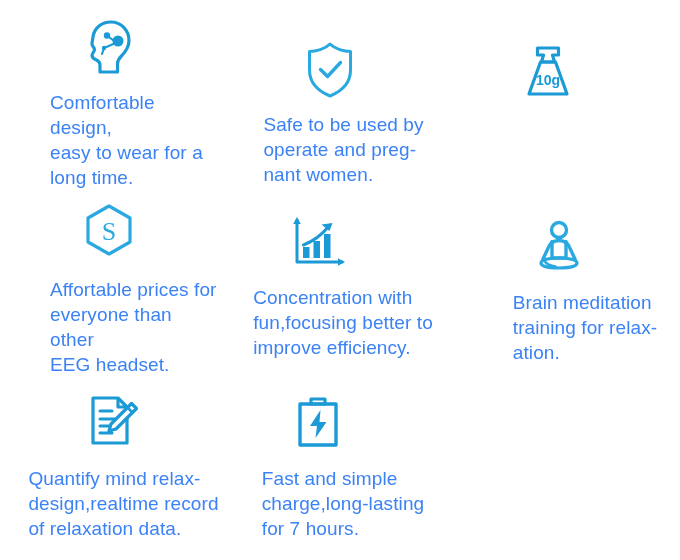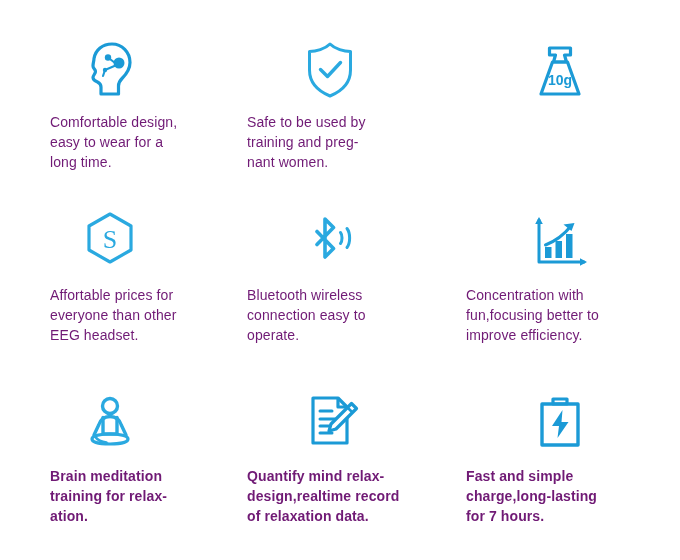--- a/index.html
+++ b/index.html
@@ -19,49 +19,49 @@
     display: grid;
     grid-template-columns: 220px 220px 240px;
     grid-template-rows: 190px 175px 195px;
     box-sizing: border-box;
   }
   .feature-cell {
     position: relative;
     box-sizing: border-box;
     display: flex;
     flex-direction: column;
-    align-items: flex-start;
+    align-items: center;
   }
   .icon-wrap {
     width: 100%;
     display: flex;
     justify-content: center;
     align-items: flex-end;
   }
   .icon-wrap svg {
     display: block;
   }
   .feature-text {
-    color: #701a75;
-    font-size: 14px;
-    line-height: 20px;
+    color: #3b82f6;
+    font-size: 19px;
+    line-height: 25px;
     letter-spacing: 0.1px;
     white-space: pre-line;
     font-weight: 400;
   }
 
   
   .r1 .icon-wrap { height: 82px; padding-top: 18px; }
   .r1 .feature-text { margin-top: 12px; }
   
   .r2 .icon-wrap { height: 70px; padding-top: 12px; }
   .r2 .feature-text { margin-top: 13px; }
   
   .r3 .icon-wrap { height: 72px; padding-top: 14px; }
-  .r3 .feature-text { margin-top: 15px; font-weight: bold; }
+  .r3 .feature-text { margin-top: 15px; }
 
   .c1 .feature-text { padding-left: 50px; }
   .c2 .feature-text { padding-left: 27px; }
   .c3 .feature-text { padding-left: 26px; }
 
   .c1 .icon-wrap { padding-right: 2px; }
   .c2 .icon-wrap { padding-right: 0px; }
   .c3 .icon-wrap { padding-right: 24px; }
 </style>
 </head>
@@ -87,21 +87,21 @@
   </div>
 
   <div class="feature-cell r1 c2">
     <div class="icon-wrap">
       <svg width="58" height="60" viewBox="0 0 58 60" fill="none">
         <path d="M29 4C24 9 15 11.5 8.5 11.5V30C8.5 43 18 51.5 29 56C40 51.5 49.5 43 49.5 30V11.5C43 11.5 34 9 29 4Z" stroke="#2aa9e0" stroke-width="3" stroke-linejoin="round"></path>
         <path d="M19.5 29.5L26.5 36.5L39.5 22.5" stroke="#2aa9e0" stroke-width="3.4" stroke-linecap="round" stroke-linejoin="round"></path>
       </svg>
     </div>
     <div class="feature-text">Safe to be used by
-training and preg-
+operate and preg-
 nant women.</div>
   </div>
 
   <div class="feature-cell r1 c3">
     <div class="icon-wrap">
       <svg width="62" height="56" viewBox="0 0 62 56" fill="none">
         <path d="M20.5 4H41.5V11H35.5L37.5 18H24.5L26.5 11H20.5V4Z" stroke="#1b9ad6" stroke-width="3.2" stroke-linejoin="round"></path>
         <path d="M23.5 18H38.5L50 50H12L23.5 18Z" stroke="#1b9ad6" stroke-width="3.2" stroke-linejoin="round"></path>
         <text x="31" y="41" text-anchor="middle" font-family="Liberation Sans, sans-serif" font-size="14" font-weight="bold" fill="#1b9ad6">10g</text>
       </svg>
@@ -113,32 +113,20 @@
       <svg width="58" height="62" viewBox="0 0 58 62" fill="none">
         <path d="M29 4L50 16V40L29 52L8 40V16L29 4Z" stroke="#2aa9e0" stroke-width="3.2" stroke-linejoin="round"></path>
         <text x="29" y="38" text-anchor="middle" font-family="Liberation Serif, serif" font-size="26" fill="#2aa9e0">S</text>
       </svg>
     </div>
     <div class="feature-text">Affortable prices for
 everyone than other
 EEG headset.</div>
   </div>
 
-  <div class="feature-cell r2 c2">
-    <div class="icon-wrap">
-      <svg width="60" height="60" viewBox="0 0 60 60" fill="none">
-        <path d="M17 19.5L33.5 36.5L25 45V7L33.5 15.5L17 32.5" stroke="#2aa9e0" stroke-width="3.6" stroke-linejoin="round" stroke-linecap="round"></path>
-        <path d="M40.5 20.5C42.5 23 42.5 29 40.5 31.5" stroke="#2aa9e0" stroke-width="3" stroke-linecap="round"></path>
-        <path d="M47 16.5C50.5 21 50.5 31 47 35.5" stroke="#2aa9e0" stroke-width="3" stroke-linecap="round"></path>
-      </svg>
-    </div>
-    <div class="feature-text">Bluetooth wireless
-connection  easy to
-operate.</div>
-  </div>
 
   <div class="feature-cell r2 c3">
     <div class="icon-wrap">
       <svg width="60" height="58" viewBox="0 0 60 58" fill="none">
         <path d="M9 6V48H54" stroke="#1b9ad6" stroke-width="3" stroke-linecap="round" stroke-linejoin="round"></path>
         <path d="M9 3L5.2 10H12.8L9 3Z" fill="#1b9ad6"></path>
         <path d="M57 48L50 44.3V51.7L57 48Z" fill="#1b9ad6"></path>
         <rect x="15" y="33" width="6.5" height="11" fill="#1b9ad6"></rect>
         <rect x="25.5" y="27" width="6.5" height="17" fill="#1b9ad6"></rect>
         <rect x="36" y="20" width="6.5" height="24" fill="#1b9ad6"></rect>

